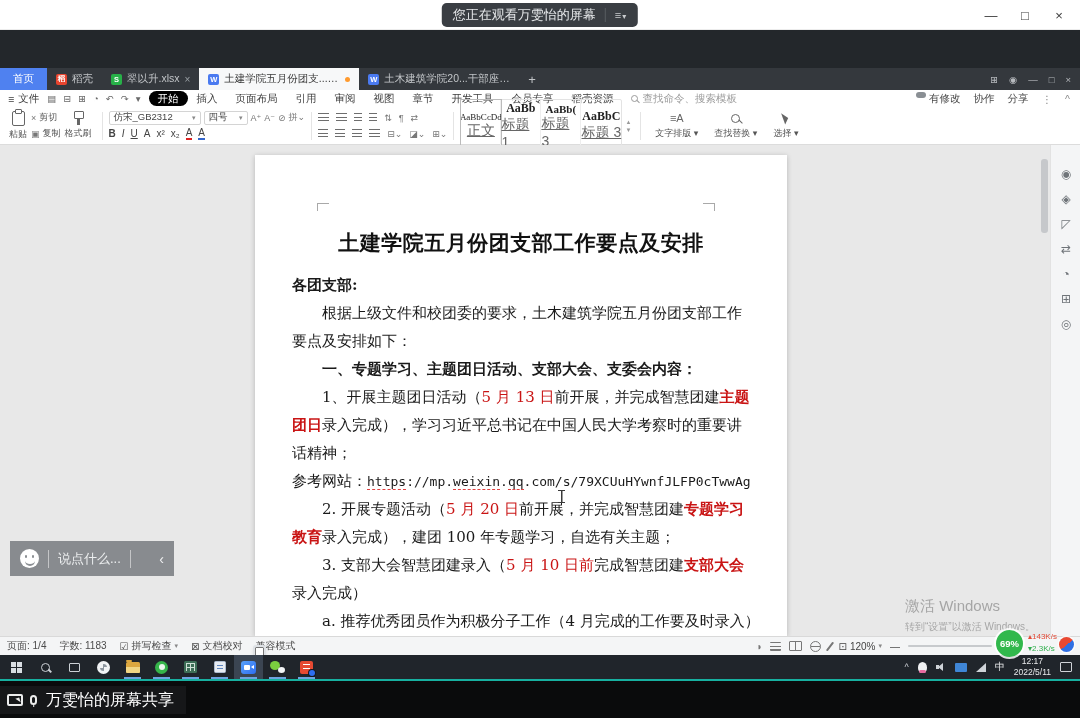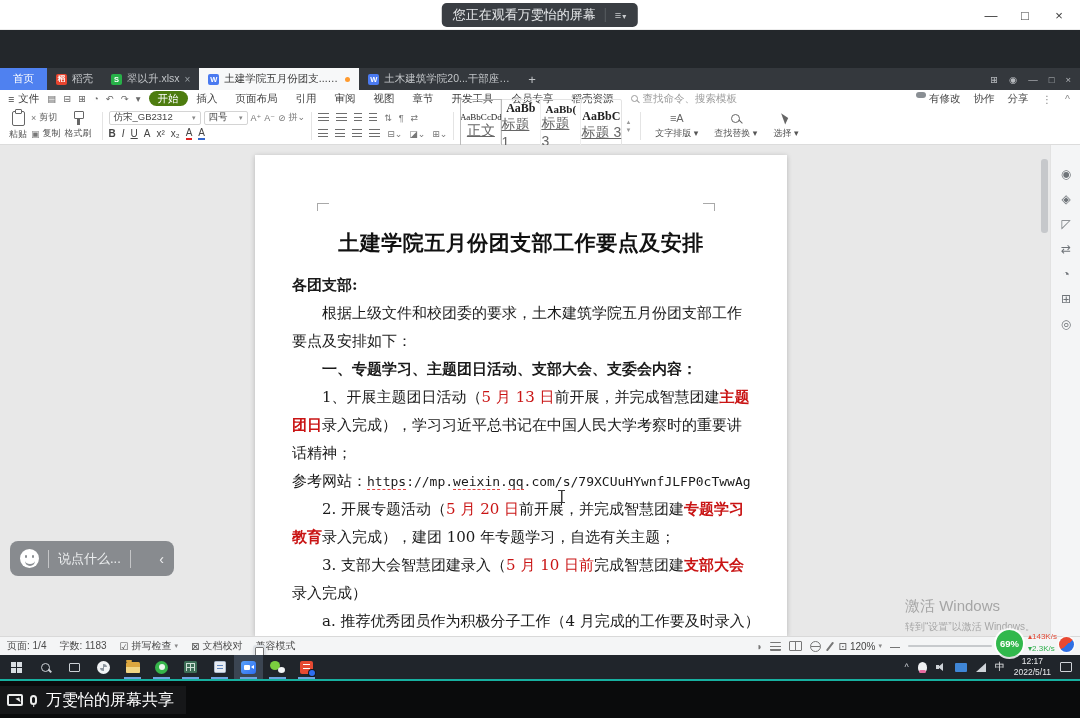--- a/index.html
+++ b/index.html
@@ -31,21 +31,21 @@
          display:flex;align-items:center;justify-content:center;flex:none;}
   .ticon.docer{background:#e8442e}.ticon.sheet{background:#27b148}.ticon.doc{background:#4a7af0}
   .tab-plus{color:#c2c5c8;font-size:13px;display:flex;align-items:center;padding:0 9px;}
   .tabbar-right{margin-left:auto;display:flex;align-items:center;gap:11px;color:#b6b9bd;font-size:9.5px;padding-right:9px;}
 
   
   .menubar{position:absolute;left:0;top:90px;width:1080px;height:17px;background:#fff;display:flex;align-items:center;font-size:10.5px;color:#3e3e3e;}
   .mfile{display:flex;align-items:center;gap:4px;padding:0 8px;}
   .qicons{display:flex;gap:7px;color:#6a6a6a;font-size:9.5px;padding-right:8px;align-items:center;}
   .mitem{padding:0 9px;height:15px;line-height:15px;border-radius:8px;white-space:nowrap;}
-  .mitem.active{background:#4d7c0f;color:#fff;}
+  .mitem.active{background:#000000;color:#fff;}
   .msearch{display:flex;align-items:center;gap:5px;color:#9c9c9c;margin-left:8px;}
   .mag{width:7px;height:7px;border:1.2px solid #9c9c9c;border-radius:50%;position:relative;flex:none;}
   .mag::after{content:"";position:absolute;width:4px;height:1.2px;background:#9c9c9c;transform:rotate(45deg);right:-3px;bottom:-1px;}
   .menu-right{margin-left:auto;display:flex;gap:13px;padding-right:10px;color:#4a4a4a;align-items:center;}
   .cloudic{width:10px;height:6px;background:#8a8f94;border-radius:4px;position:relative;display:inline-block;margin-right:3px;}
   .mr-item{display:flex;}
   .mr-more{color:#8a8a8a;}
 
   
   .toolbar{position:absolute;left:0;top:107px;width:1080px;height:38px;background:#fff;border-bottom:1px solid #dcdcdc;
@@ -182,21 +182,21 @@
   .tealline{position:absolute;left:0;top:679px;width:1080px;height:2px;background:#17b0a0;}
   .bottomblack{position:absolute;left:0;top:681px;width:1080px;height:37px;background:#0a0b0c;}
   .sharelabel{position:absolute;left:0;top:686px;height:28px;background:#161719;display:flex;align-items:center;gap:7px;
               padding:0 12px 0 7px;color:#fff;font-size:16px;}
   .sh-mon{width:16px;height:12px;border:2px solid #ececec;border-radius:2px;position:relative;}
   .sh-mon::after{content:"";position:absolute;right:1px;bottom:1px;border-left:4px solid transparent;border-top:5px solid #ececec;transform:rotate(-18deg);}
   .sh-mic{width:7px;height:10px;border:2px solid #ececec;border-radius:4px;position:relative;margin-right:2px;}
   .sh-mic::after{content:"";position:absolute;left:50%;bottom:-4px;transform:translateX(-50%);width:1.6px;height:3.5px;background:#ececec;}
 
   
-  .chatbox{position:absolute;left:10px;top:541px;width:164px;height:35px;background:rgba(125,129,133,.9);border-radius:8px;
+  .chatbox{position:absolute;left:10px;top:541px;width:164px;height:35px;background:rgba(125,129,133,.9);border-radius:0;
            display:flex;align-items:center;gap:9px;padding:0 10px;}
   .smiley{width:19px;height:19px;background:#fff;border-radius:50%;position:relative;flex:none;}
   .smiley::before{content:"";position:absolute;left:4.5px;top:6px;width:2.5px;height:2.5px;border-radius:50%;background:#8b8f93;box-shadow:7px 0 0 #8b8f93;}
   .smiley::after{content:"";position:absolute;left:4.5px;top:9px;width:10px;height:6px;border-bottom:2px solid #8b8f93;border-radius:0 0 8px 8px;}
   .cdiv{width:1px;height:18px;background:rgba(255,255,255,.5);}
   .chattext{color:#eceeef;font-size:13px;white-space:nowrap;}
   .collapse{color:#f0f1f2;font-size:14px;margin-left:auto;}
 
   
   .battball{position:absolute;left:996px;top:630px;width:27px;height:27px;border-radius:50%;background:#31b84c;color:#fff;

